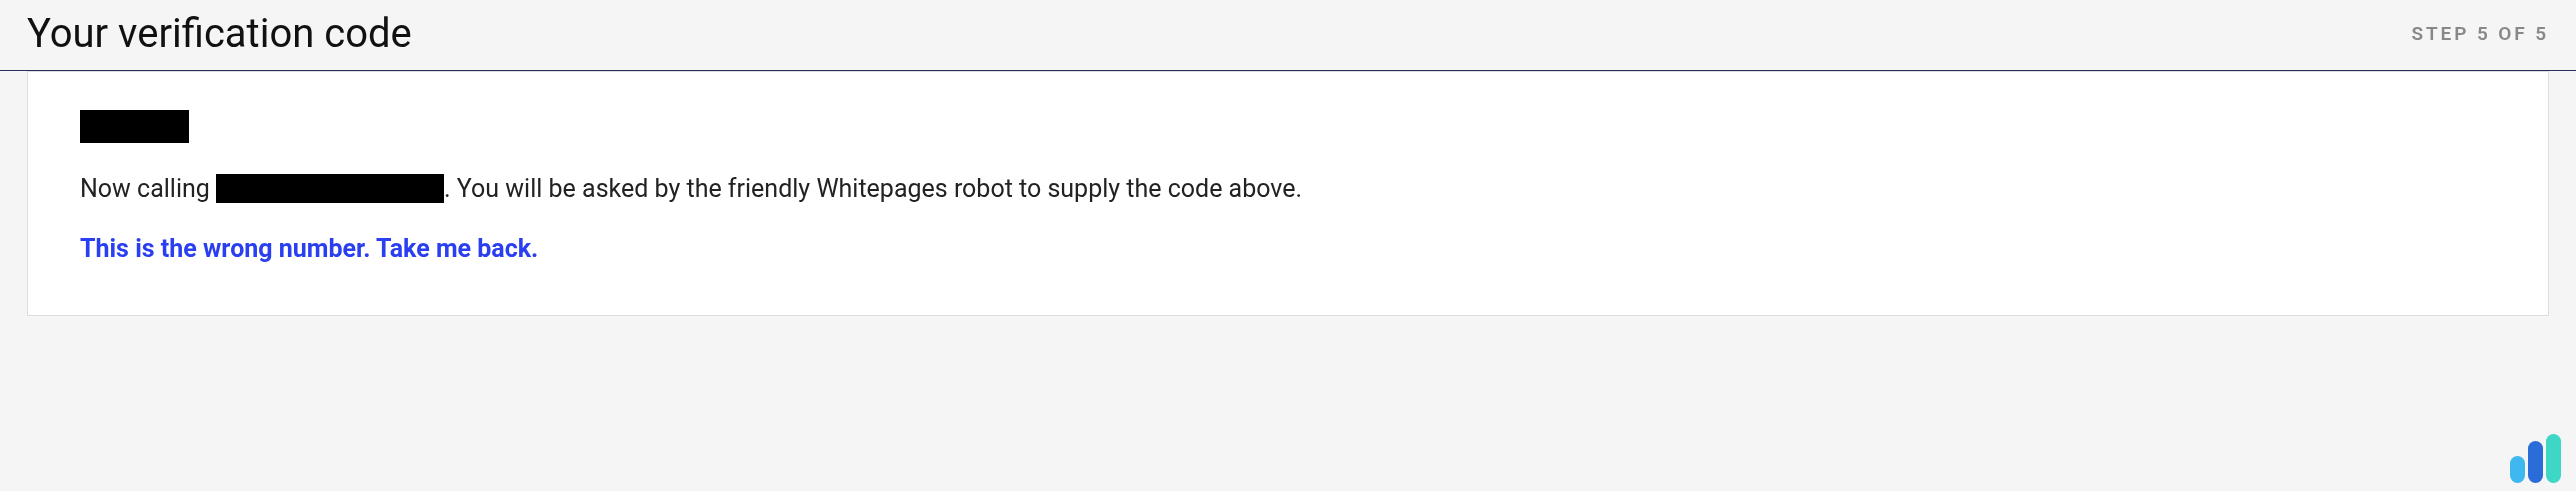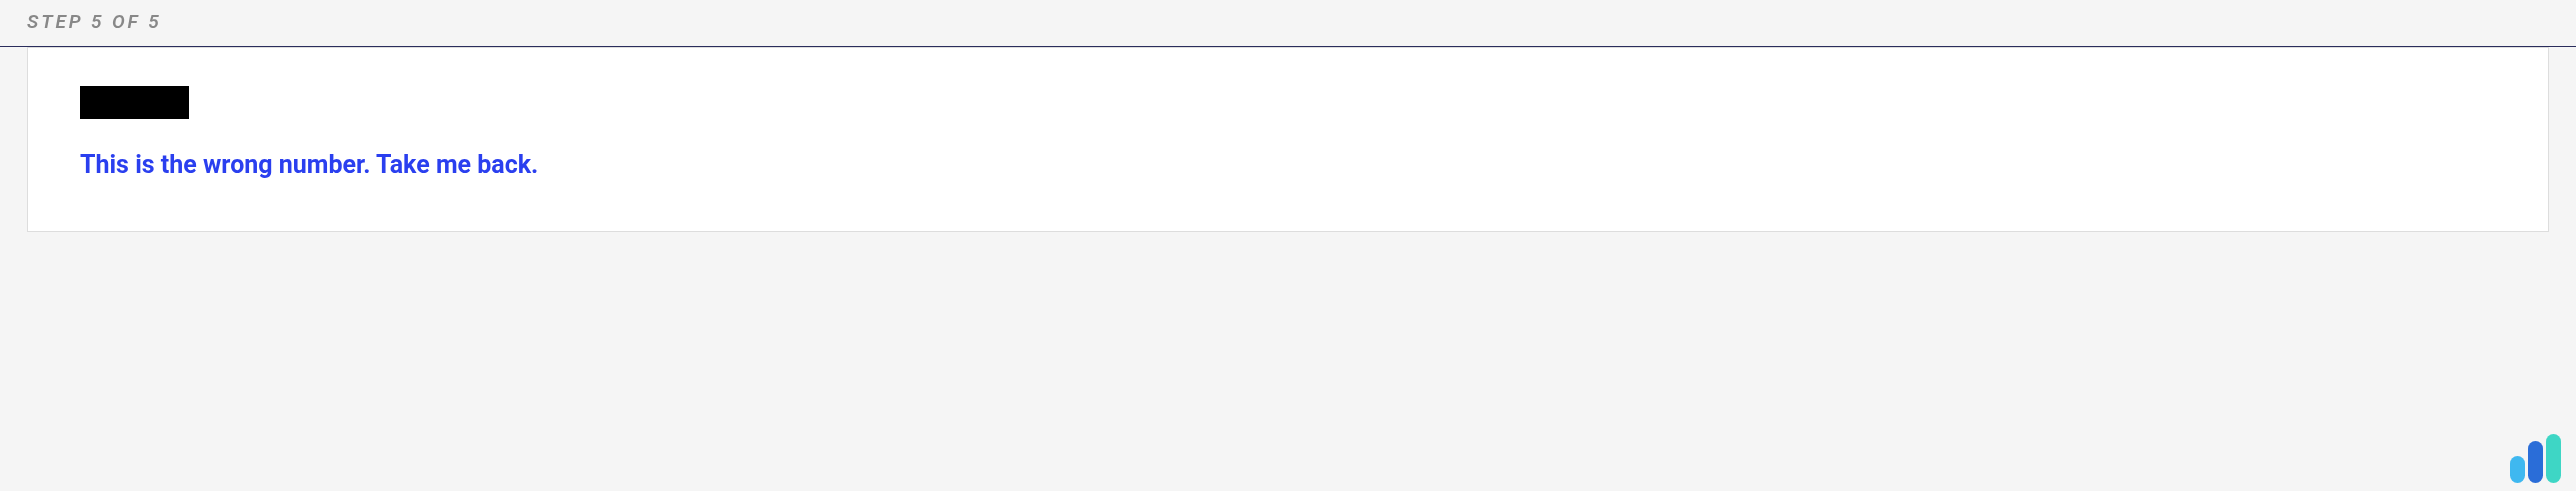--- a/index.html
+++ b/index.html
@@ -22,21 +22,20 @@
     .page-title {
       font-size: 40px;
       font-weight: 400;
       color: #111;
     }
     .step-indicator {
       font-size: 19px;
       font-weight: 600;
       letter-spacing: 2.9px;
       color: #888;
-      font-style: italic;
     }
     .card {
       background: #fff;
       border: 1px solid #ddd;
       margin: 0 27px 17px 27px;
       padding: 38px 52px 52px 52px;
     }
     .code-placeholder {
       display: inline-block;
       width: 109px;
@@ -92,25 +91,29 @@
     }
     .bar3 {
       height: 49px;
       background: #3ed6c5;
     }
   </style>
 </head>
 <body>
 
 <div class="header-row">
+  <h1 class="page-title">Your verification code</h1>
   <span class="step-indicator">STEP 5 OF 5</span>
 </div>
 
 <div class="card">
   <div class="code-placeholder"></div>
+  <div class="instruction-line">
+    <span>Now calling </span><span class="number-placeholder"></span><span>. You will be asked by the friendly Whitepages robot to supply the code above.</span>
+  </div>
   <a class="action-link">This is the wrong number. Take me back.</a>
 </div>
 
 <div class="logo-corner">
   <div class="bar bar1"></div>
   <div class="bar bar2"></div>
   <div class="bar bar3"></div>
 </div>
 
 

